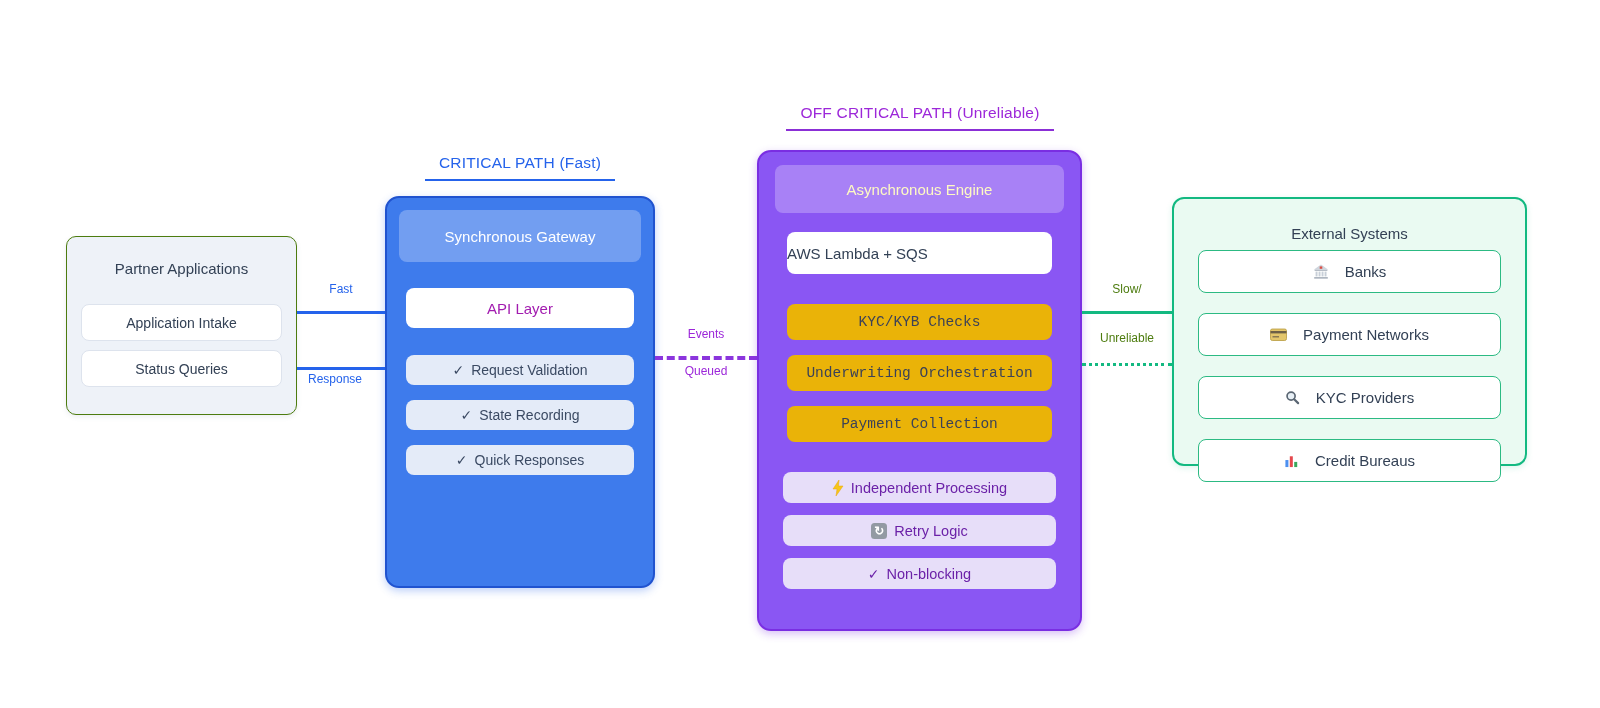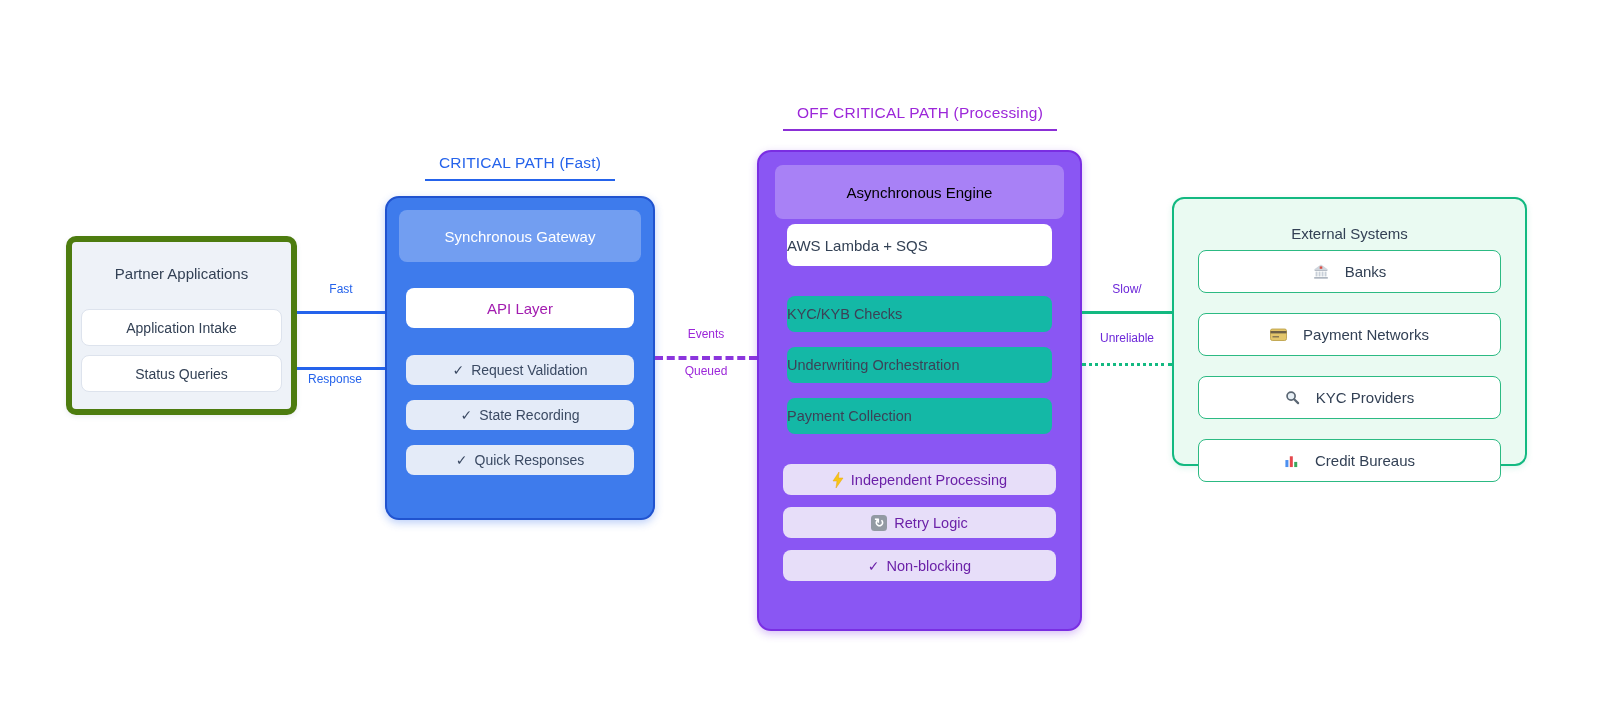--- a/index.html
+++ b/index.html
@@ -11,52 +11,52 @@
   .section-label span { display:inline-block; padding:0 14px 7px; border-bottom:2.5px solid; }
   .lbl-blue { color:#2563eb; }
   .lbl-blue span { border-color:#2563eb; }
   .lbl-purple { color:#9c27d9; }
   .lbl-purple span { border-color:#8b2fd6; }
   #critical-label { left:385px; top:154px; width:270px; }
   #off-label { left:745px; top:104px; width:350px; }
 
   
   .partner-box { position:absolute; left:66px; top:236px; width:231px; height:179px;
-    background:#eef2f8; border:6px solid #4d7c0f; border-radius:10px;
+    background:#eef2f8; border:1px solid #4d7c0f; border-radius:10px;
     display:flex; flex-direction:column; align-items:center; padding-top:23px;
     box-shadow:0 2px 5px rgba(100,116,139,.12); }
   .partner-title { font-size:15px; color:#334155; margin-bottom:27px; }
   .partner-pill { width:201px; height:37px; background:#ffffff; border:1px solid #dde3ed;
     border-radius:8px; display:flex; align-items:center; justify-content:center;
     font-size:14px; color:#334155; margin-bottom:9px; }
 
   
-  .gateway-box { position:absolute; left:385px; top:196px; width:270px; height:324px;
+  .gateway-box { position:absolute; left:385px; top:196px; width:270px; height:392px;
     background:#3e7bec; border:2px solid #2053cf; border-radius:14px; padding:12px;
     box-shadow:0 3px 8px rgba(37,99,235,.3); }
   .gateway-header { height:52px; background:rgba(255,255,255,.27); border-radius:8px;
     display:flex; align-items:center; justify-content:center; color:#ffffff;
     font-size:15px; margin-bottom:26px; }
   .api-box { height:40px; margin:0 7px 27px; background:#ffffff; border-radius:8px;
     display:flex; align-items:center; justify-content:center; font-size:15px; color:#a21caf; }
   .gw-pill { height:30px; margin:0 7px 15px; background:#e4ebf8; border-radius:8px;
     display:flex; align-items:center; justify-content:center; gap:7px;
     font-size:14px; color:#3b4a63; }
 
   
   .engine-box { position:absolute; left:757px; top:150px; width:325px; height:481px;
     background:#8a56f3; border:2px solid #7a2ee2; border-radius:14px; padding:13px 16px;
     box-shadow:0 3px 8px rgba(124,46,226,.3); }
-  .engine-header { height:54px; background:rgba(255,255,255,.26); border-radius:8px;
-    display:flex; align-items:center; justify-content:center; color:#000000;
-    font-size:15px; margin-bottom:5px; }
+  .engine-header { height:48px; background:rgba(255,255,255,.26); border-radius:8px;
+    display:flex; align-items:center; justify-content:center; color:#fef9c3;
+    font-size:15px; margin-bottom:19px; }
   .aws-box { height:42px; margin:0 12px 30px; background:#ffffff; border-radius:8px;
     display:flex; align-items:center; font-size:15px; color:#334155; }
-  .task-box { height:36px; margin:0 12px 15px; background:#14b8a6; border-radius:8px;
-    display:flex; align-items:center; justify-content:flex-start; font-size:14.5px; color:#3c4257; }
+  .task-box { height:36px; margin:0 12px 15px; background:#eab308; border-radius:8px;
+    display:flex; align-items:center; justify-content:center; font-size:14.5px; color:#3c4257;font-family:Liberation Mono, monospace; }
   .task-box:last-of-type { margin-bottom:0; }
   .traits { margin-top:30px; }
   .trait-pill { height:31px; margin:0 8px 12px; background:#e7def9; border-radius:8px;
     display:flex; align-items:center; justify-content:center; gap:7px;
     font-size:14.5px; color:#6b21a8; }
 
   
   .external-box { position:absolute; left:1172px; top:197px; width:355px; height:269px;
     background:#eafaf2; border:2px solid #13b981; border-radius:12px;
     padding:26px 24px 0; box-shadow:0 2px 6px rgba(19,185,129,.15); }
@@ -73,21 +73,21 @@
   .dash-purple { height:0; border-top:4px dashed #8b35dd; }
   .dot-green { height:0; border-top:3.5px dotted #13b981; }
   #fast-line { left:297px; top:311px; width:88px; }
   #response-line { left:297px; top:367px; width:88px; }
   #events-line { left:655px; top:356px; width:102px; }
   #slow-line { left:1082px; top:311px; width:90px; }
   #unreliable-line { left:1082px; top:363px; width:90px; }
   .line-label { position:absolute; text-align:center; font-size:12px; }
   .t-blue { color:#2563eb; }
   .t-purple { color:#9c27d9; }
-  .t-green { color:#6d28d9; }
+  .t-green { color:#4d7c0f; }
   #fast-label { left:297px; top:282px; width:88px; }
   #response-label { left:280px; top:372px; width:110px; }
   #events-label { left:655px; top:327px; width:102px; }
   #queued-label { left:655px; top:364px; width:102px; }
   #slow-label { left:1082px; top:282px; width:90px; }
   #unreliable-label { left:1070px; top:331px; width:114px; }
 
   
   .check-icon { font-size:14px; }
   .retry-icon { width:16px; height:16px; background:#939aa3; border-radius:3.5px;
@@ -97,21 +97,21 @@
 </style>
 </head>
 <body>
 
 <div class="canvas">
 
   <div class="section-label lbl-blue" id="critical-label">
     <span>CRITICAL PATH (Fast)</span>
   </div>
   <div class="section-label lbl-purple" id="off-label">
-    <span>OFF CRITICAL PATH (Processing)</span>
+    <span>OFF CRITICAL PATH (Unreliable)</span>
   </div>
 
   <div class="partner-box">
     <div class="partner-title">Partner Applications</div>
     <div class="partner-pill">
       <span>Application Intake</span>
     </div>
     <div class="partner-pill">
       <span>Status Queries</span>
     </div>

